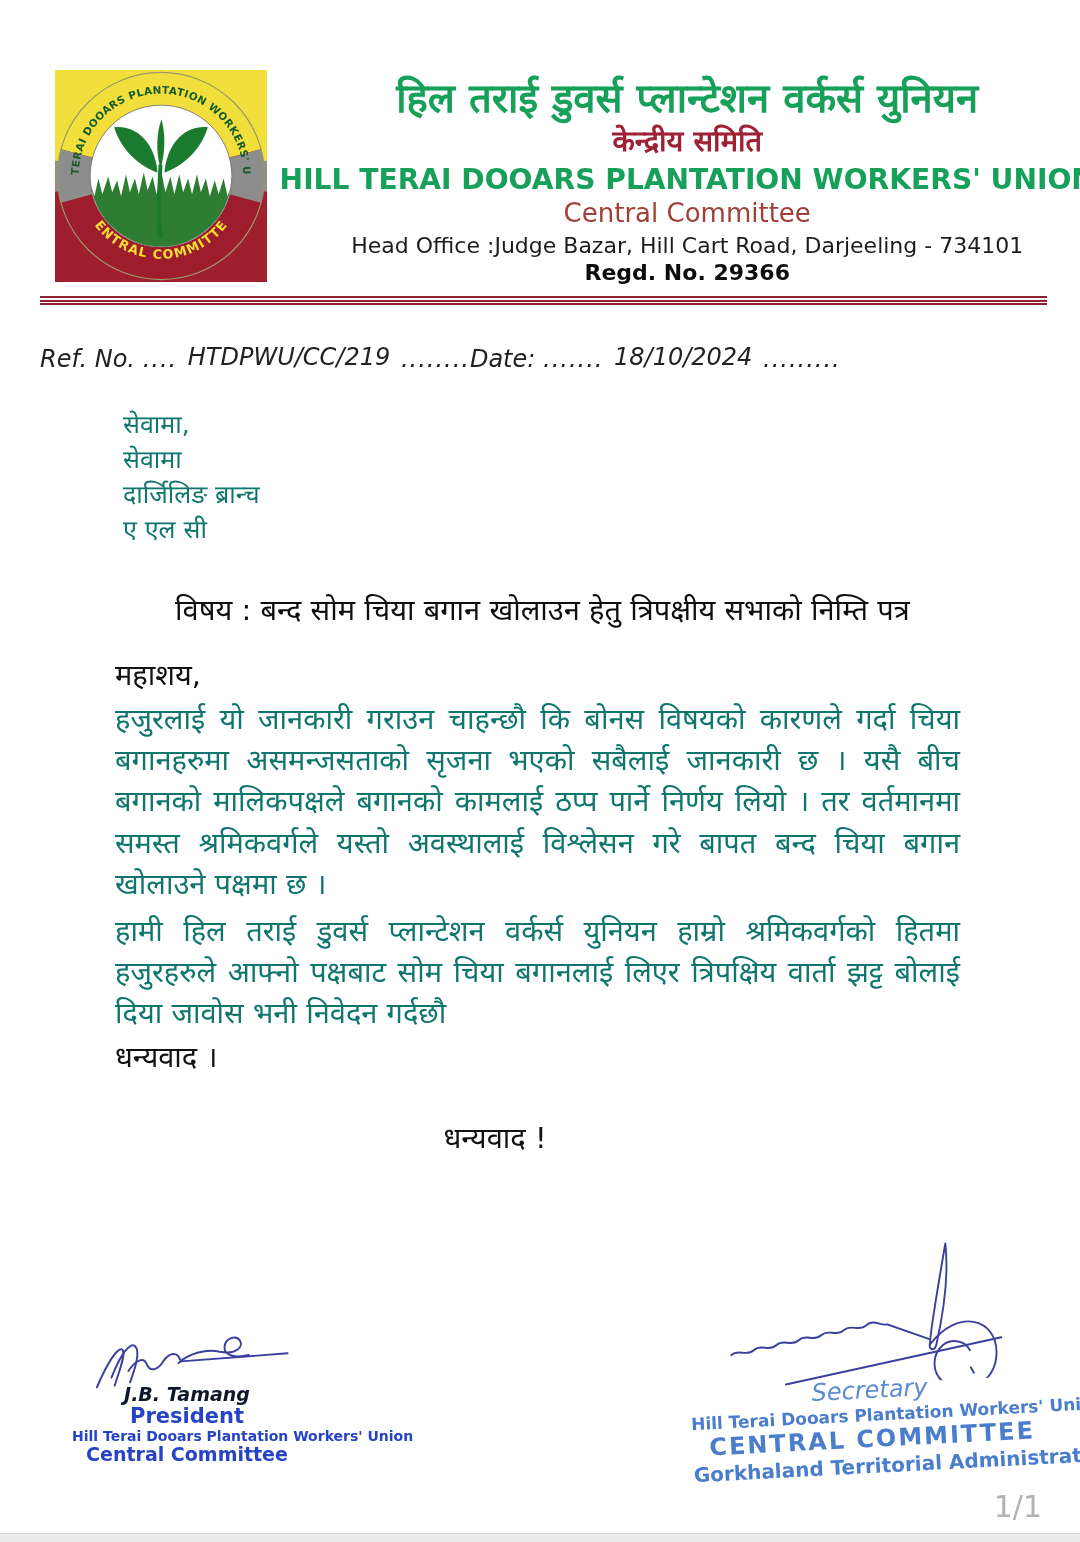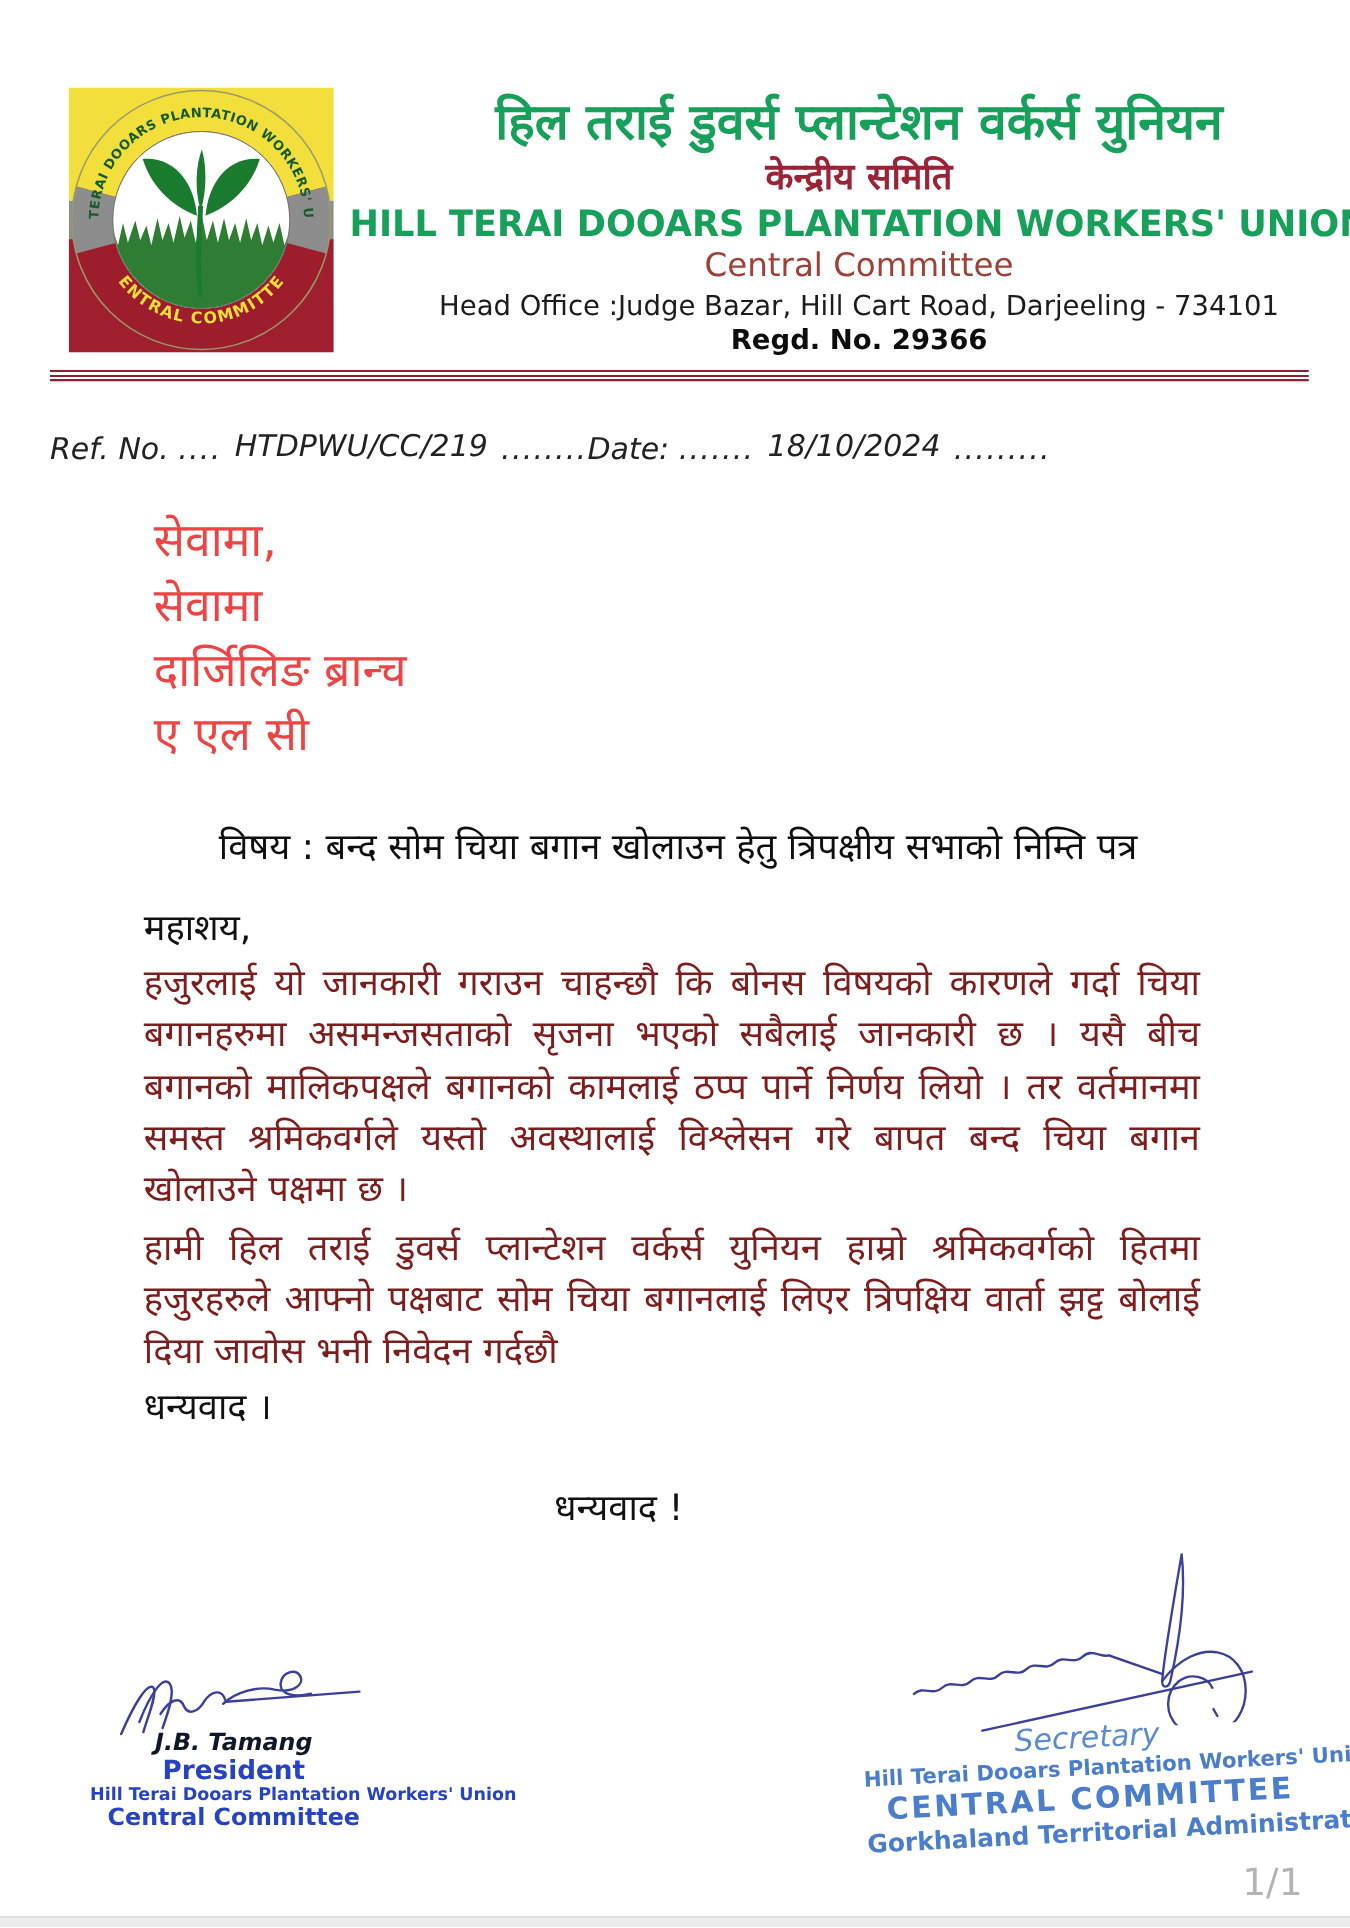--- a/index.html
+++ b/index.html
@@ -22,27 +22,27 @@
   .rule{
     margin:10px 33px 0 40px; height:9px;
     background:linear-gradient(to bottom,#8e2130 0 22%,#fff 22% 42%,#8e2130 42% 62%,#fff 62% 78%,#8e2130 78% 100%);
   }
   
   .refrow{display:flex; justify-content:flex-start; padding:40px 42px 0 40px;
           font-style:italic; font-size:24px; color:#222;}
   .dots{letter-spacing:1px;}
   .fillval{position:relative; top:-2px; padding:0 3px; font-weight:500;}
   
-  .recipient{margin:34px 0 0 123px; font-size:37px; line-height:1.4; color:#ef4444;}
+  .recipient{margin:34px 0 0 123px; font-size:25px; line-height:1.4; color:#0f766e;}
   .recipient .ind{}
   
   .subject{margin:42px 0 0 175px; font-size:29px; color:#0e0e0e;}
   .greeting{margin:26px 0 0 115px; font-size:29px;}
   .para{width:845px; margin:6px 0 0 115px; font-size:29px; line-height:1.42;
-        text-align:justify; color:#7f1d1d;}
+        text-align:justify; color:#0f766e;}
   .closing{margin:2px 0 0 115px; font-size:29px;}
   .thanks{width:990px; margin:42px 0 0 0; text-align:center; font-size:29px;}
   
   .sig-left{position:absolute; left:72px; top:1330px; width:230px; text-align:center; line-height:1.12;}
   .sig-left svg{display:block; width:210px; height:62px; margin:0 0 -8px 12px;}
   .l-name {color:#0f172a; font-style:italic; font-weight:bold; font-size:19px;}
   .l-title{color:#2643c6; font-weight:bold; font-size:21px;}
   .l-org  {color:#2643c6; font-weight:bold; font-size:14px; white-space:nowrap;}
   .l-cc   {color:#2643c6; font-weight:bold; font-size:19px;}
   .sig-right{position:absolute; left:688px; top:1242px; width:360px; text-align:center;

